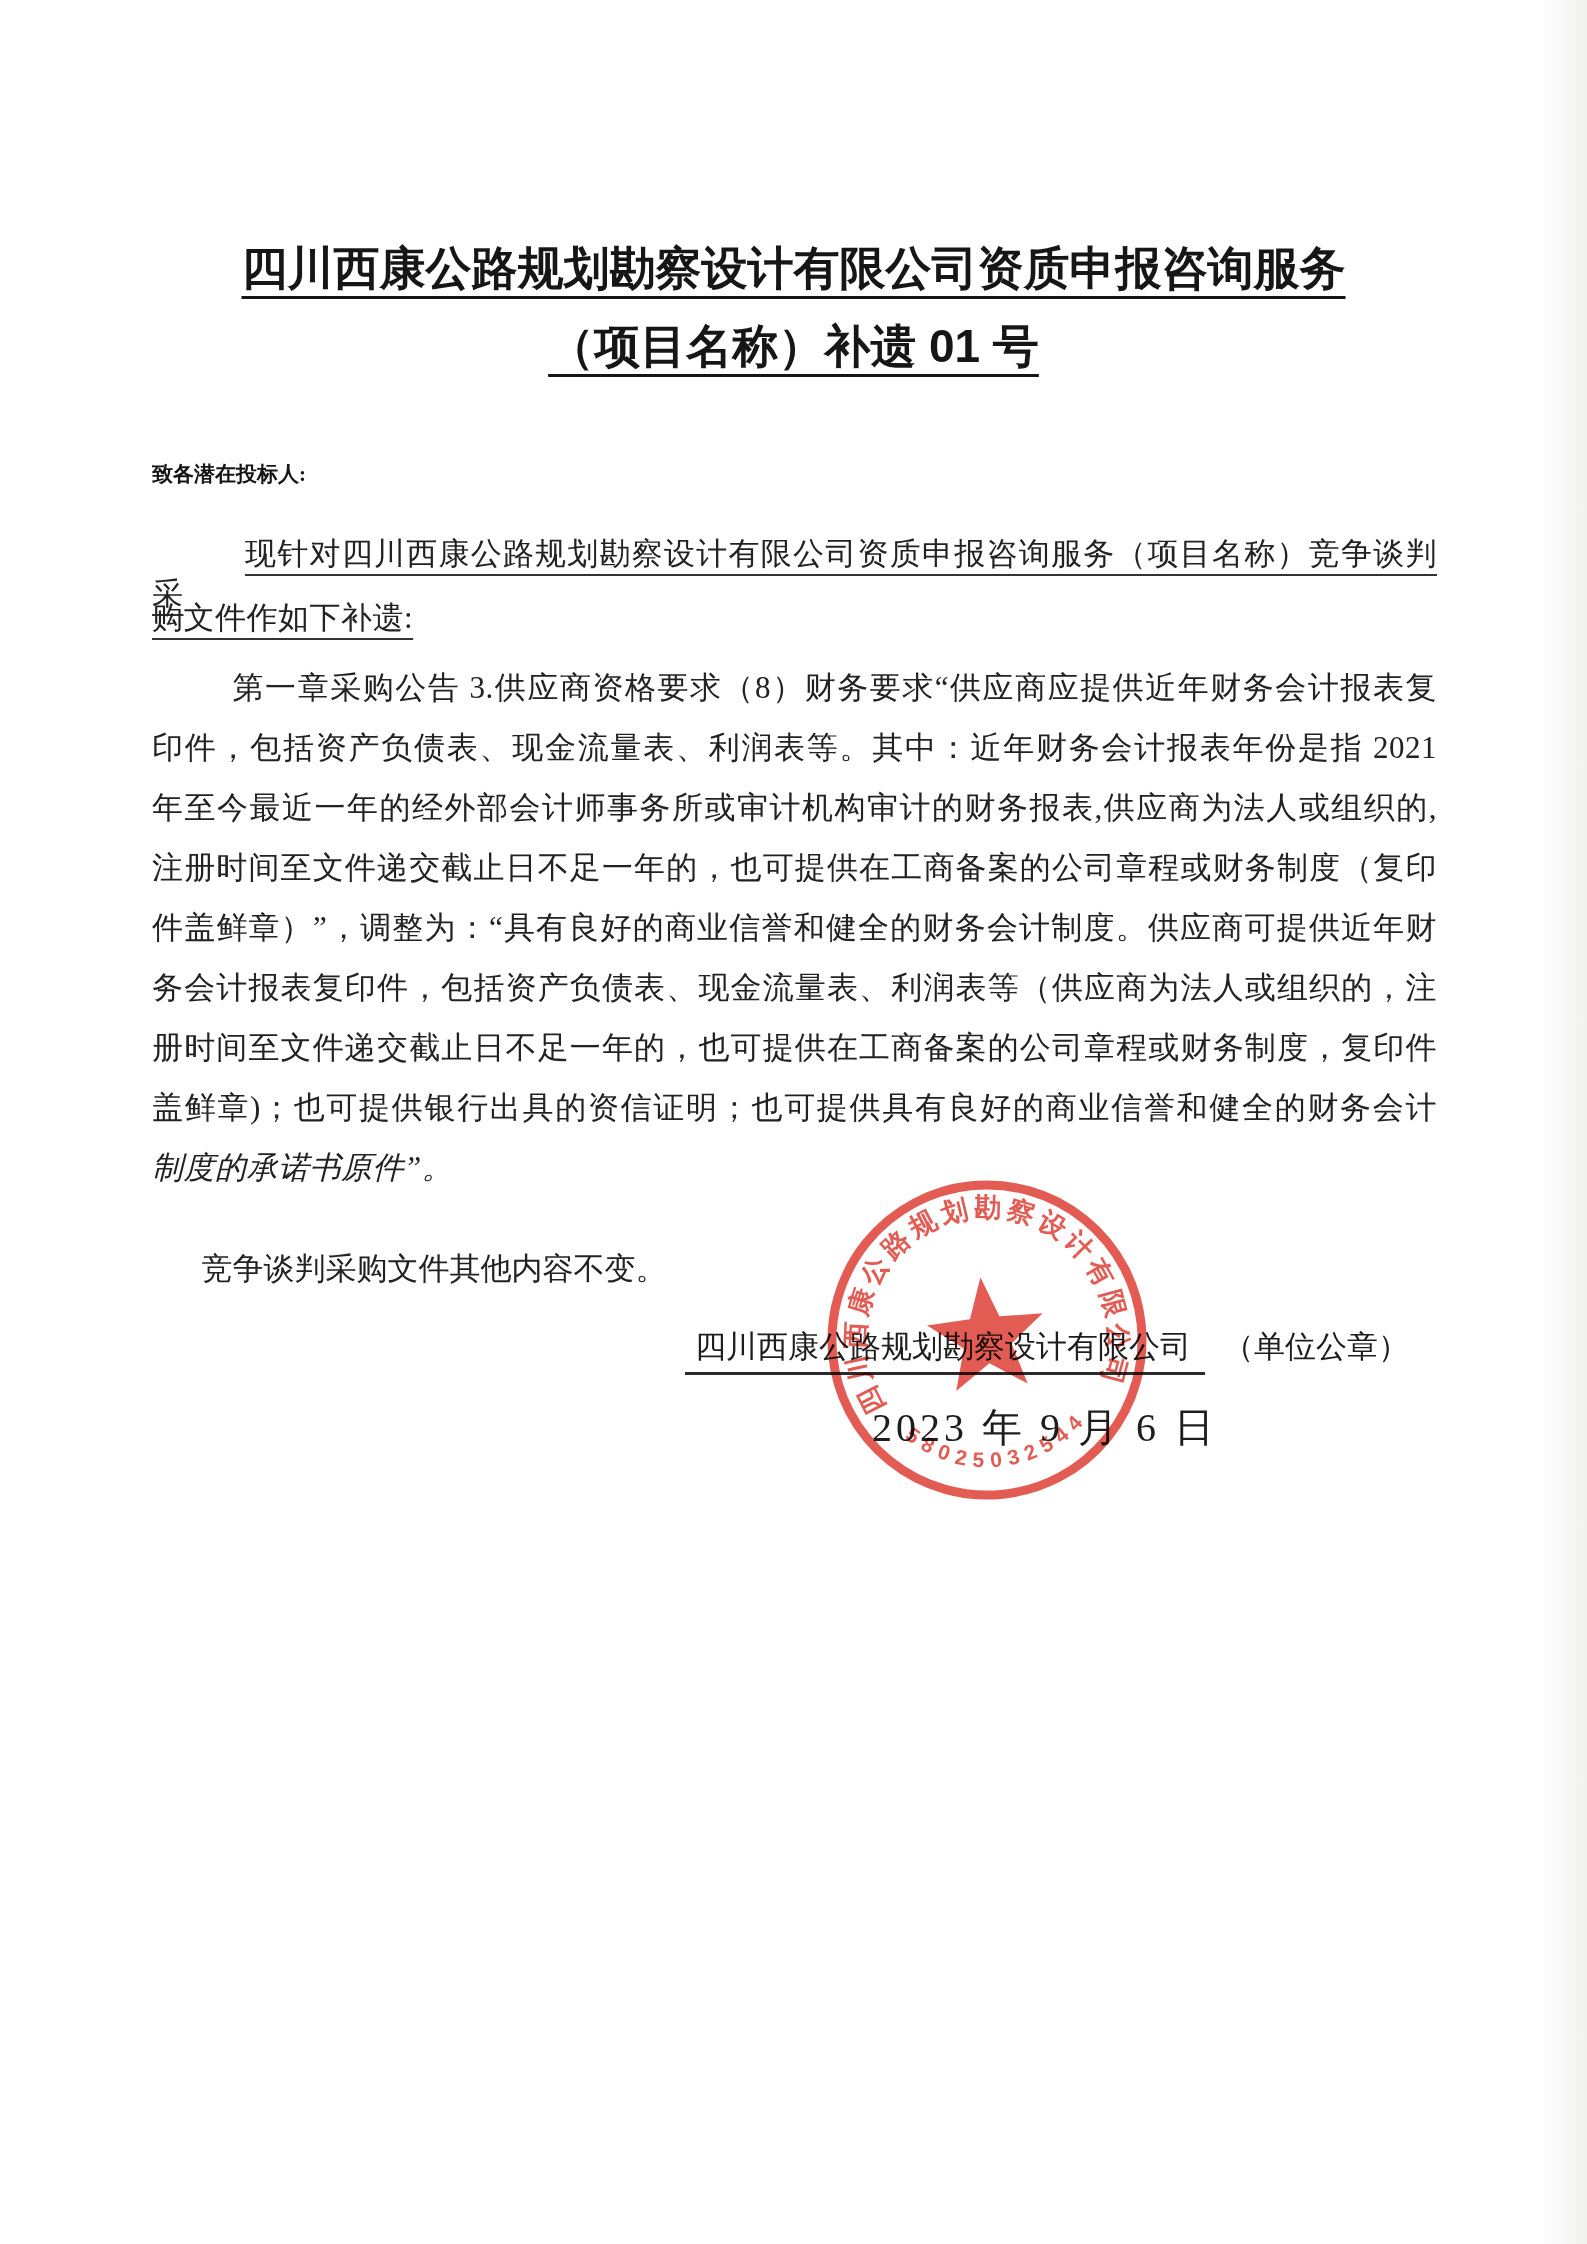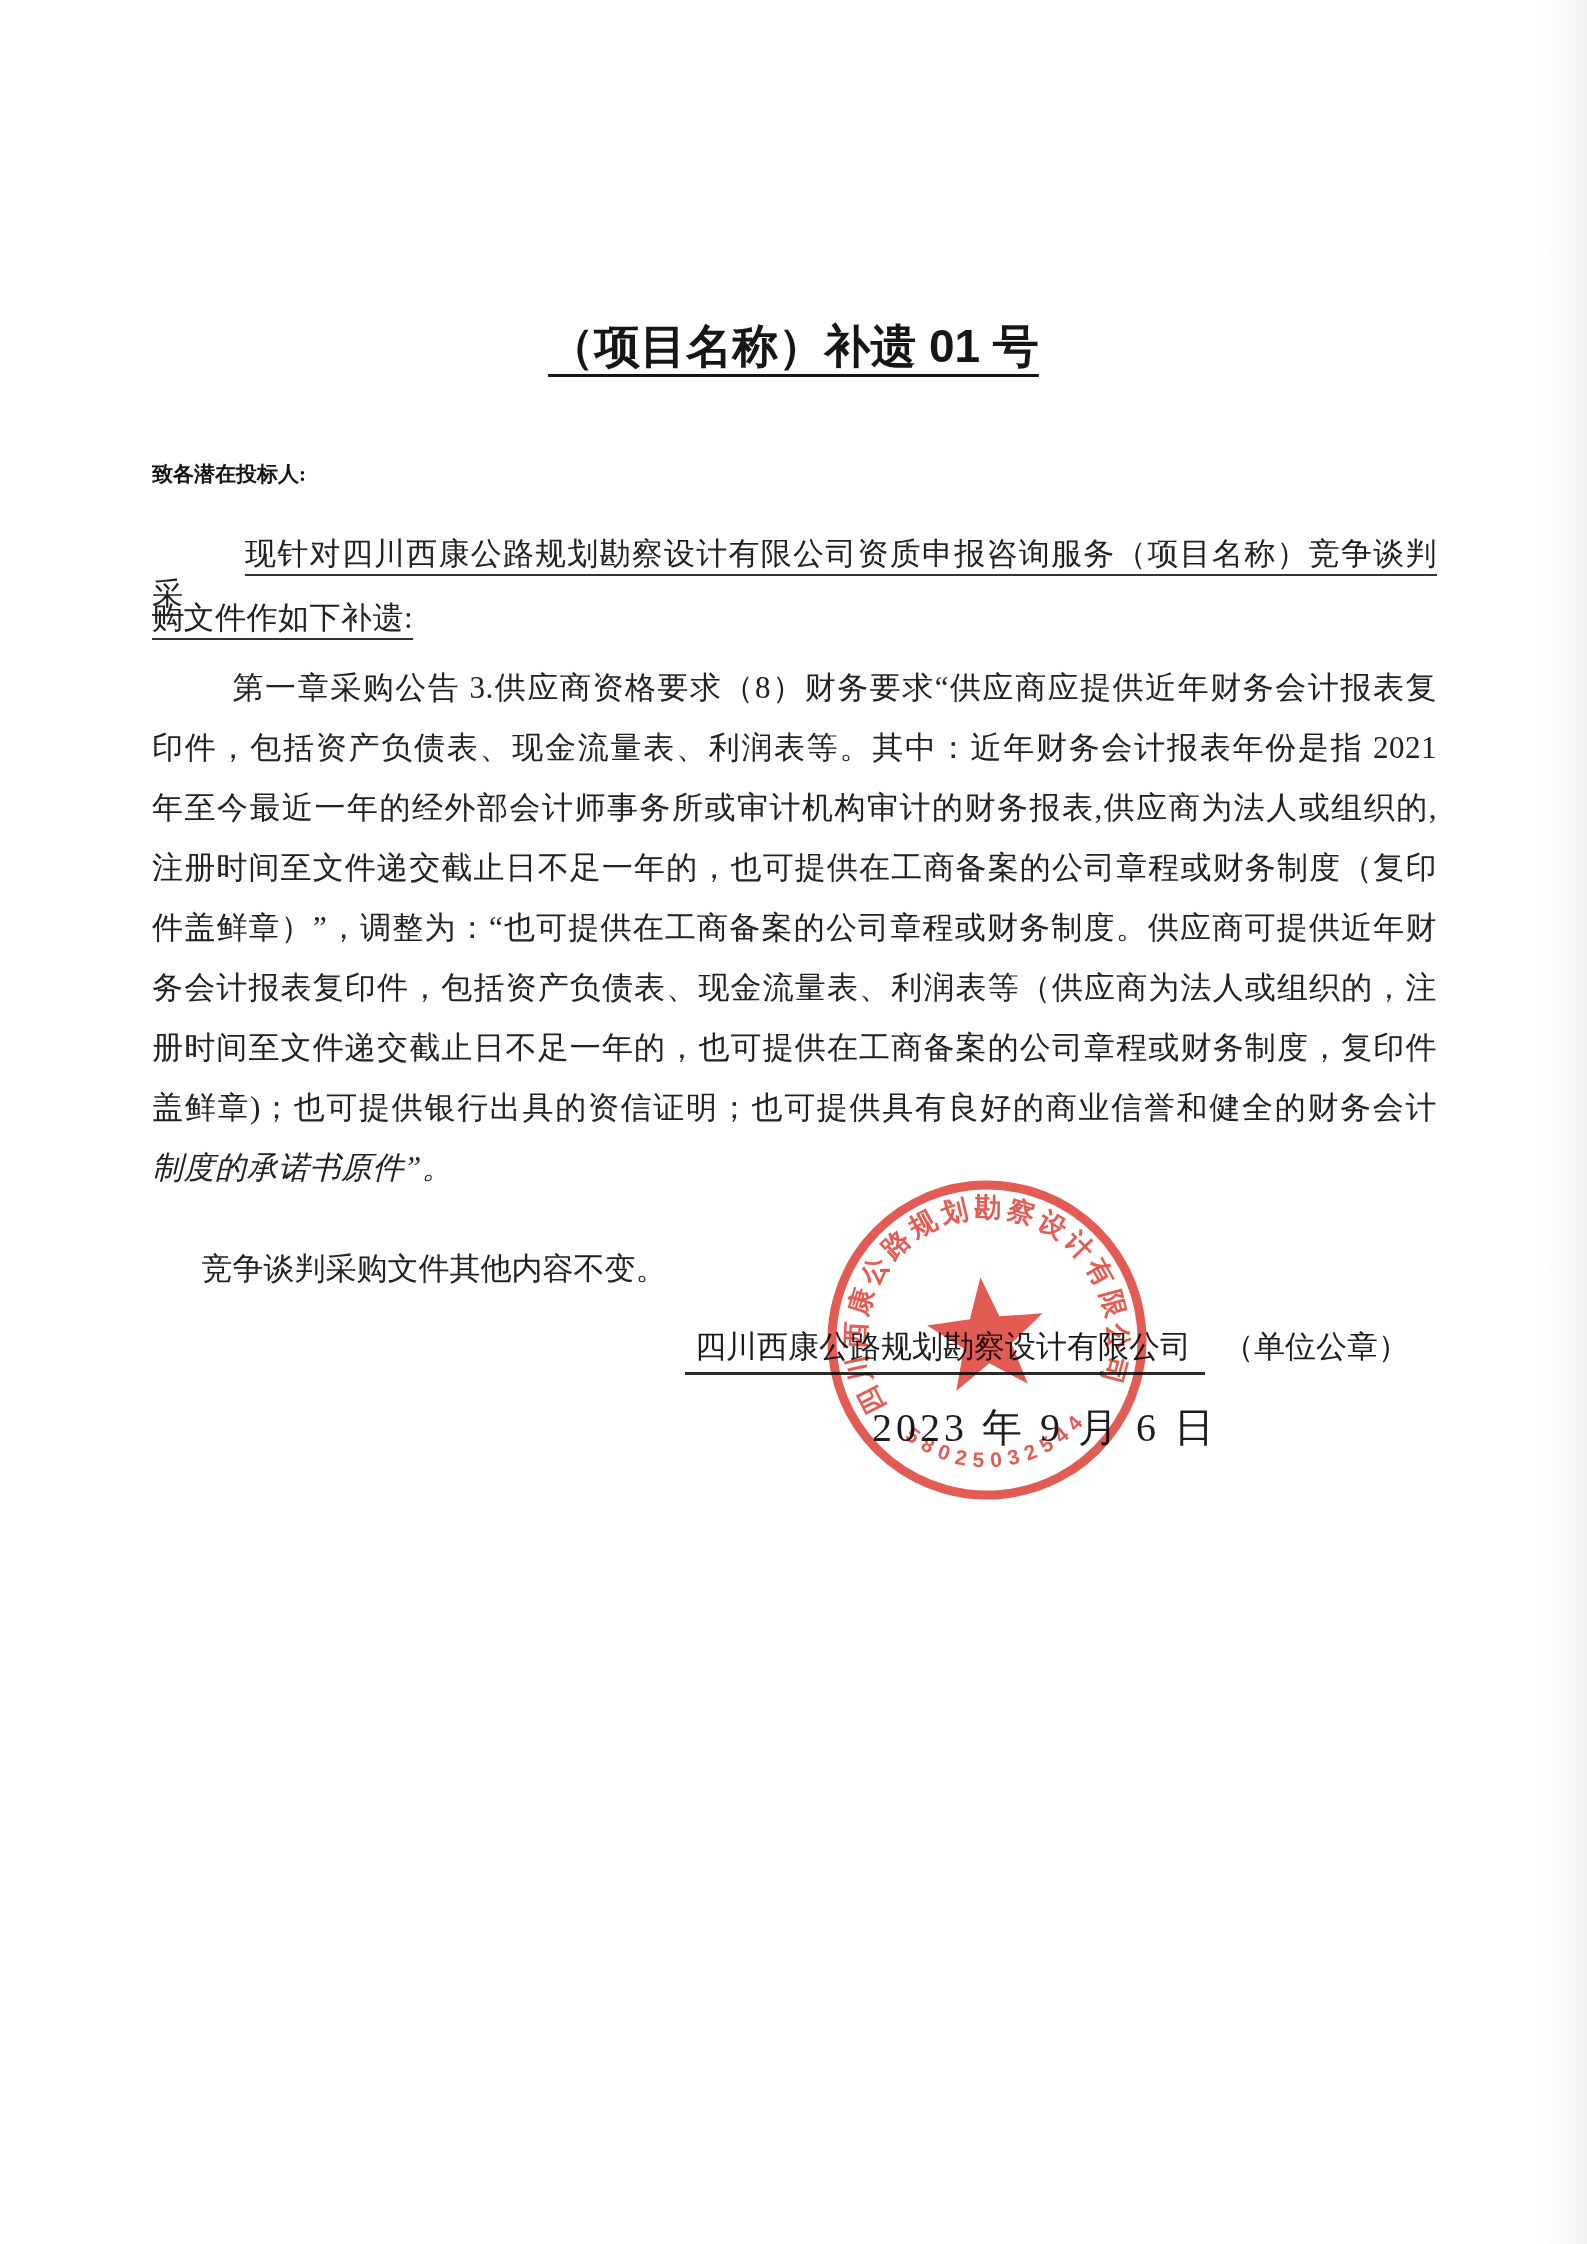--- a/index.html
+++ b/index.html
@@ -68,32 +68,33 @@
     opacity:0.88;
     transform:rotate(-6deg);
     pointer-events:none;
   }
 </style>
 </head>
 <body>
 
 <div class="page">
 
+  <div class="title title1">四川西康公路规划勘察设计有限公司资质申报咨询服务</div>
   <div class="title title2">（项目名称）补遗 01 号</div>
 
   <div class="salutation">致各潜在投标人:</div>
 
   <div class="bodyline just uline" style="top:534px;text-indent:3em;">现针对四川西康公路规划勘察设计有限公司资质申报咨询服务（项目名称）竞争谈判采</div>
   <div class="bodyline" style="top:598px;"><span class="uline">购文件作如下补遗:</span></div>
 
   <div class="bodyline just indent" style="top:668px;">第一章采购公告 3.供应商资格要求（8）财务要求“供应商应提供近年财务会计报表复</div>
   <div class="bodyline just" style="top:728px;">印件，包括资产负债表、现金流量表、利润表等。其中：近年财务会计报表年份是指 2021</div>
   <div class="bodyline just" style="top:788px;">年至今最近一年的经外部会计师事务所或审计机构审计的财务报表,供应商为法人或组织的,</div>
   <div class="bodyline just" style="top:848px;">注册时间至文件递交截止日不足一年的，也可提供在工商备案的公司章程或财务制度（复印</div>
-  <div class="bodyline just" style="top:908px;">件盖鲜章）”，调整为：“也可提供在工商备案的公司章程或财务制度。供应商可提供近年财</div>
+  <div class="bodyline just" style="top:908px;">件盖鲜章）”，调整为：“具有良好的商业信誉和健全的财务会计制度。供应商可提供近年财</div>
   <div class="bodyline just" style="top:968px;">务会计报表复印件，包括资产负债表、现金流量表、利润表等（供应商为法人或组织的，注</div>
   <div class="bodyline just" style="top:1028px;">册时间至文件递交截止日不足一年的，也可提供在工商备案的公司章程或财务制度，复印件</div>
   <div class="bodyline just" style="top:1088px;">盖鲜章)；也可提供银行出具的资信证明；也可提供具有良好的商业信誉和健全的财务会计</div>
   <div class="bodyline" style="top:1148px;font-style:italic;">制度的承诺书原件”。</div>
 
   <div class="closing">竞争谈判采购文件其他内容不变。</div>
 
   <div class="signature">
     <span class="company">四川西康公路规划勘察设计有限公司</span><span class="suffix">（单位公章）</span>
   </div>

